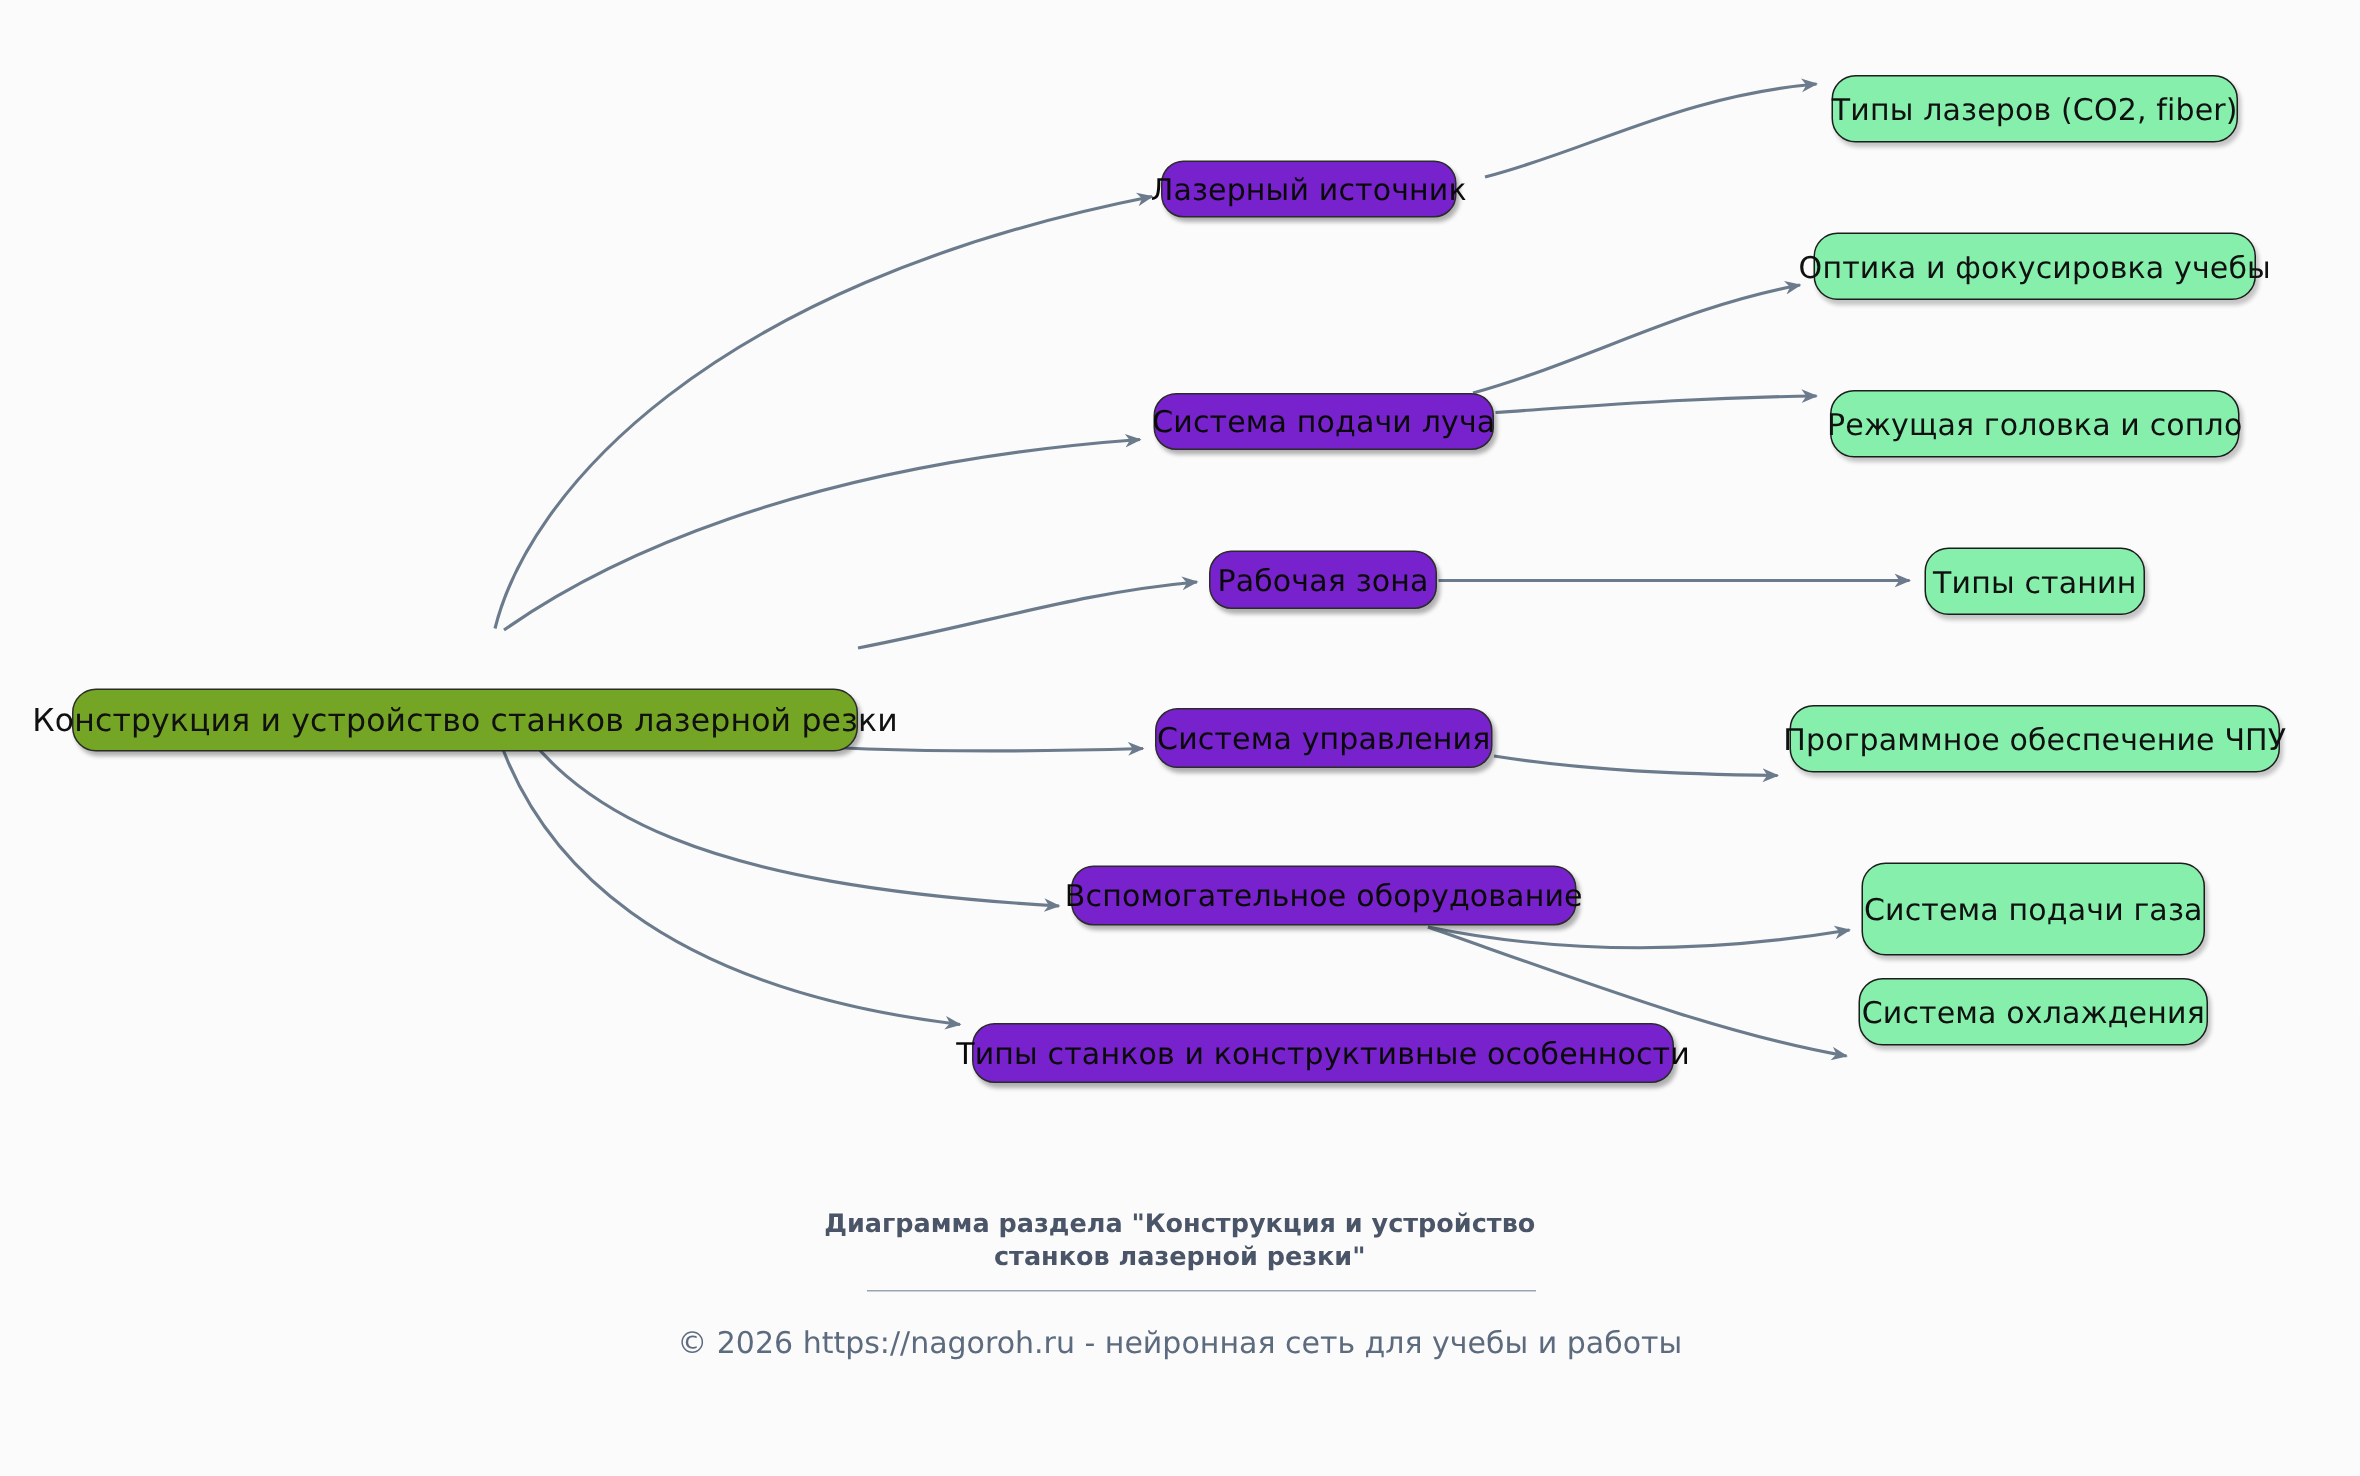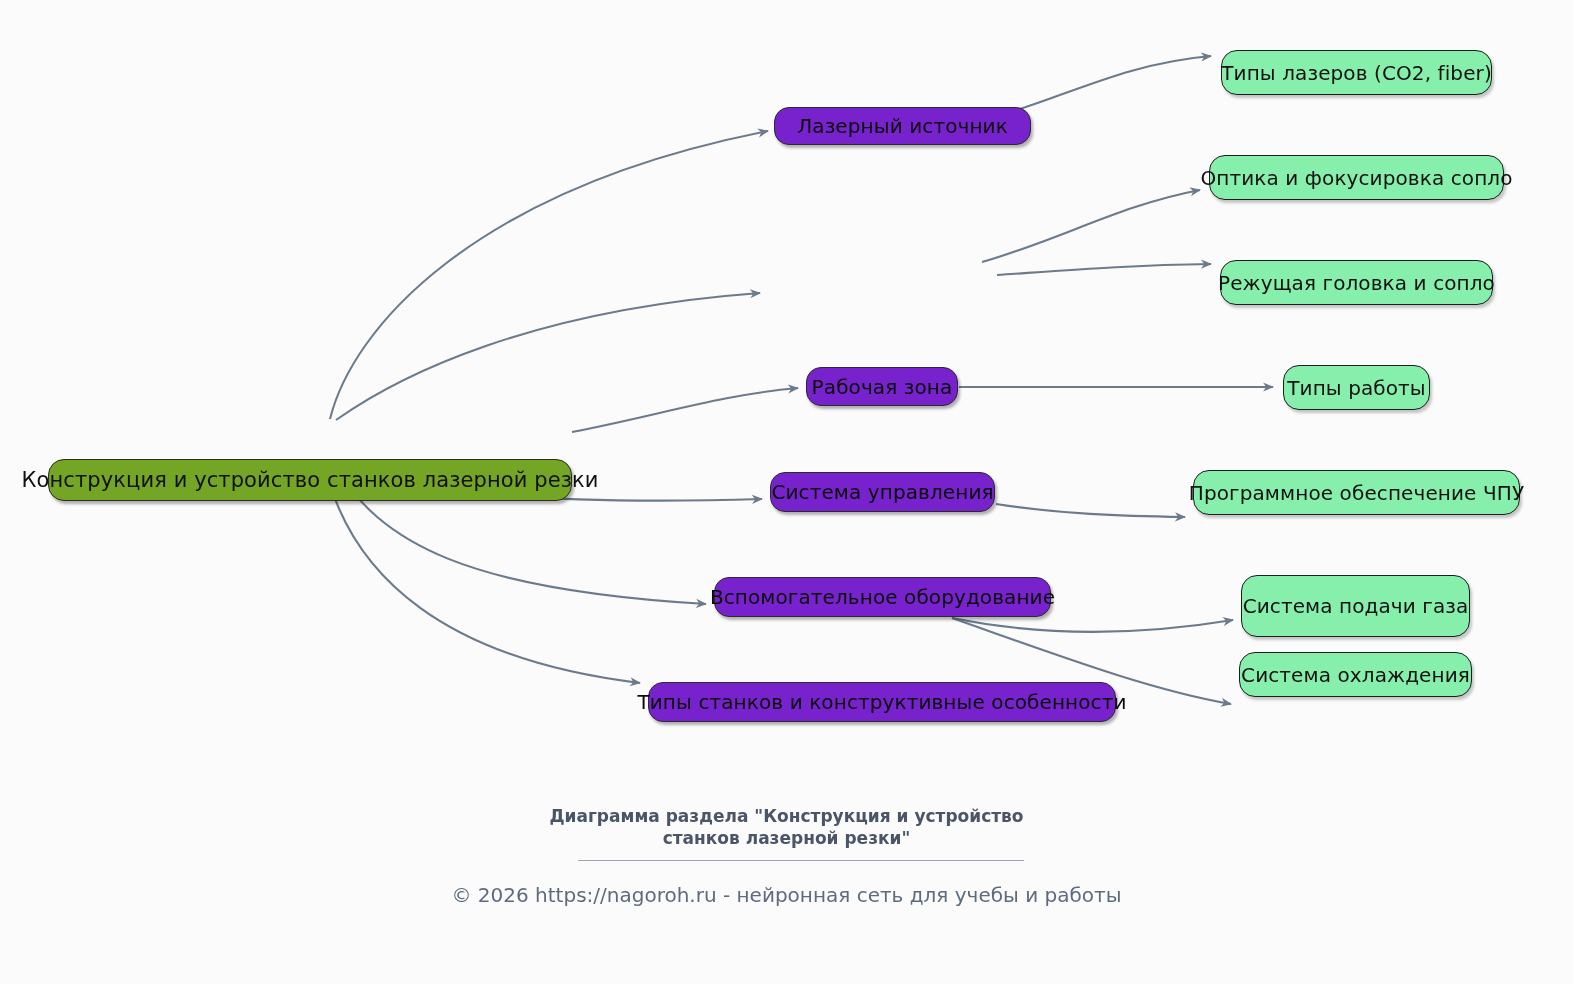--- a/index.html
+++ b/index.html
@@ -122,24 +122,27 @@
       <path d="M 996 504 C 1060 514, 1120 516, 1185 517"></path>
       <path d="M 952 618 C 1060 640, 1160 632, 1233 620"></path>
       <path d="M 952 618 C 1060 656, 1150 690, 1231 704"></path>
     </g>
   </svg>
 
   <div class="node node-root" style="left:48px; top:419px; width:524px; height:42px;">
     <span class="node-label">Конструкция и устройство станков лазерной резки</span>
   </div>
 
-  <div class="node node-branch" style="left:774px; top:107px; width:257px; height:38px;">
+  <div class="node node-branch" style="left:774px; top:107px; width:197px; height:38px;">
     <span class="node-label">Лазерный источник</span>
   </div>
 
+  <div class="node node-branch" style="left:769px; top:262px; width:227px; height:38px;">
+    <span class="node-label">Система подачи луча</span>
+  </div>
 
   <div class="node node-branch" style="left:806px; top:367px; width:152px; height:39px;">
     <span class="node-label">Рабочая зона</span>
   </div>
 
   <div class="node node-branch" style="left:714px; top:577px; width:337px; height:40px;">
     <span class="node-label">Вспомогательное оборудование</span>
   </div>
 
   <div class="node node-branch" style="left:770px; top:472px; width:225px; height:40px;">
@@ -148,29 +151,29 @@
 
   <div class="node node-branch" style="left:648px; top:682px; width:468px; height:40px;">
     <span class="node-label">Типы станков и конструктивные особенности</span>
   </div>
 
   <div class="node node-leaf" style="left:1221px; top:50px; width:271px; height:45px;">
     <span class="node-label">Типы лазеров (CO2, fiber)</span>
   </div>
 
   <div class="node node-leaf" style="left:1209px; top:155px; width:295px; height:45px;">
-    <span class="node-label">Оптика и фокусировка сопло</span>
+    <span class="node-label">Оптика и фокусировка учебы</span>
   </div>
 
   <div class="node node-leaf" style="left:1220px; top:260px; width:273px; height:45px;">
     <span class="node-label">Режущая головка и сопло</span>
   </div>
 
   <div class="node node-leaf" style="left:1283px; top:365px; width:147px; height:45px;">
-    <span class="node-label">Типы работы</span>
+    <span class="node-label">Типы станин</span>
   </div>
 
   <div class="node node-leaf" style="left:1193px; top:470px; width:327px; height:45px;">
     <span class="node-label">Программное обеспечение ЧПУ</span>
   </div>
 
   <div class="node node-leaf" style="left:1241px; top:575px; width:229px; height:62px;align-items:center;">
     <span class="node-label">Система подачи газа</span>
   </div>
 

